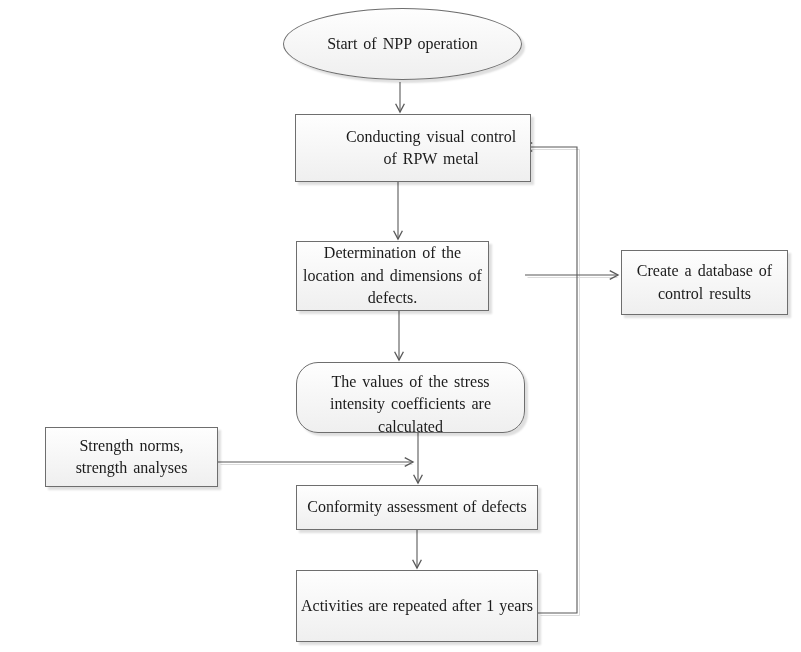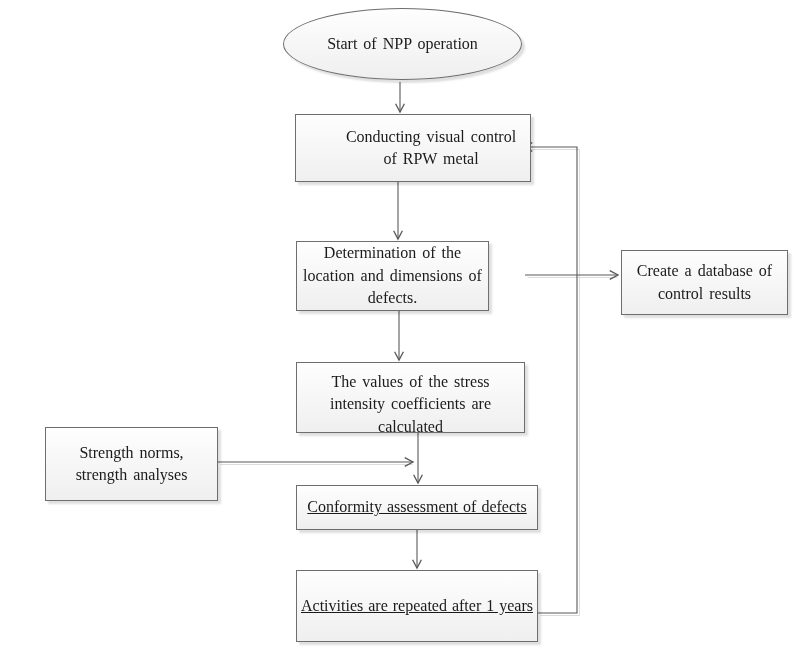--- a/index.html
+++ b/index.html
@@ -21,22 +21,22 @@
     align-items:center;
     justify-content:center;
     text-align:center;
     font-size:16px;
     color:#1b1b1b;
     line-height:1.4;
     word-spacing:2px;
     padding:4px 7px;
   }
   .ellipse { border-radius:50%; white-space:nowrap; }
-  .top-align { align-items:flex-start; padding-top:8px; }
-  .nowrap { white-space:nowrap; word-spacing:1px; padding-left:2px; padding-right:2px;text-decoration:underline; }
+  .top-align { align-items:flex-start; padding-top:8px;border-radius:22px; }
+  .nowrap { white-space:nowrap; word-spacing:1px; padding-left:2px; padding-right:2px; }
 </style>
 </head>
 <body>
 
 <div id="canvas">
 
   <svg id="wires" viewBox="0 0 801 652" xmlns="http://www.w3.org/2000/svg">
     <defs>
       <marker id="arrow" viewBox="0 0 10 10" refX="8.5" refY="5" markerWidth="10" markerHeight="10" orient="auto-start-reverse">
         <path d="M1,1 L8.5,5 L1,9" fill="none" stroke="#595959" stroke-width="1.2"></path>
@@ -64,19 +64,19 @@
   <div class="node ellipse" style="left:283px; top:8px; width:239px; height:72px;">Start of NPP operation</div>
 
   <div class="node" style="left:295px; top:114px; width:236px; height:68px;padding-left:43px;">Conducting visual control of RPW metal</div>
 
   <div class="node" style="left:296px; top:241px; width:193px; height:70px; padding:4px 2px;">Determination of the location and dimensions of defects.</div>
 
   <div class="node" style="left:621px; top:250px; width:167px; height:65px;">Create a database of control results</div>
 
   <div class="node top-align" style="left:296px; top:362px; width:229px; height:71px; padding-left:6px; padding-right:6px;">The values of the stress intensity coefficients are calculated</div>
 
-  <div class="node" style="left:45px; top:427px; width:173px; height:74px;">Strength norms, strength analyses</div>
+  <div class="node" style="left:45px; top:427px; width:173px; height:60px;">Strength norms, strength analyses</div>
 
   <div class="node nowrap" style="left:296px; top:485px; width:242px; height:45px;">Conformity assessment of defects</div>
 
   <div class="node nowrap" style="left:296px; top:570px; width:242px; height:72px;">Activities are repeated after 1 years</div>
 
 </div>
 
 </body></html>

